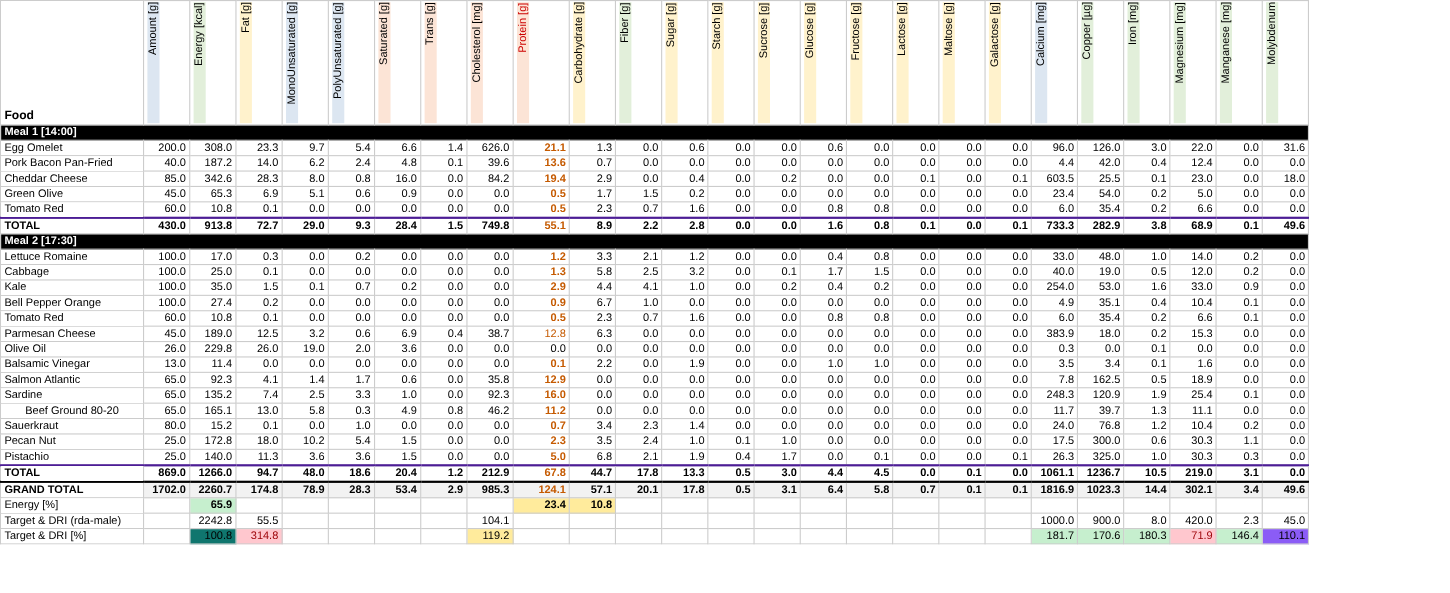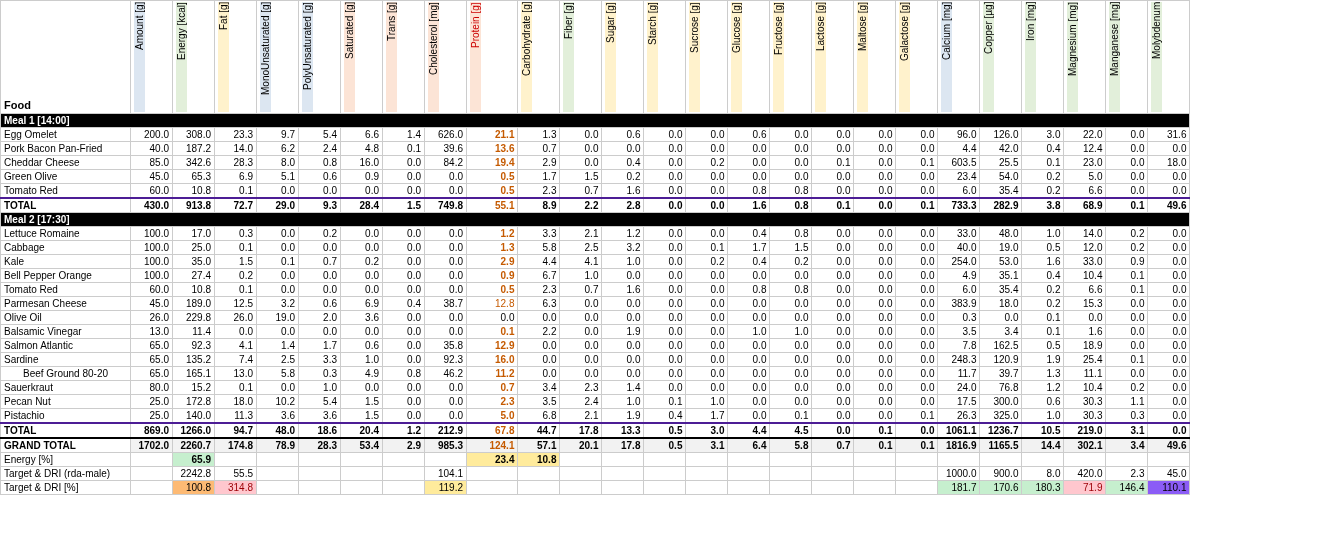--- a/index.html
+++ b/index.html
@@ -747,21 +747,21 @@
           <td>20.1</td>
           <td>17.8</td>
           <td>0.5</td>
           <td>3.1</td>
           <td>6.4</td>
           <td>5.8</td>
           <td>0.7</td>
           <td>0.1</td>
           <td>0.1</td>
           <td>1816.9</td>
-          <td>1165.5</td>
+          <td>1023.3</td>
           <td>14.4</td>
           <td>302.1</td>
           <td>3.4</td>
           <td>49.6</td>
         </tr>
         <tr>
           <td class="food-name" style="text-align: left;">Energy [%]</td>
           <td></td>
           <td style="background: rgb(198, 239, 206); font-weight: bold;">65.9</td>
           <td></td>
@@ -812,21 +812,21 @@
           <td>1000.0</td>
           <td>900.0</td>
           <td>8.0</td>
           <td>420.0</td>
           <td>2.3</td>
           <td>45.0</td>
         </tr>
         <tr>
           <td class="food-name" style="text-align: left;">Target &amp; DRI [%]</td>
           <td></td>
-          <td style="background: #fdba74; margin-top: 28px;">100.8</td>
+          <td style="background: #0f766e; margin-top: 28px;">100.8</td>
           <td style="background: rgb(255, 199, 206); color: rgb(156, 0, 6);">314.8</td>
           <td></td>
           <td></td>
           <td></td>
           <td></td>
           <td style="background: rgb(255, 235, 156);">119.2</td>
           <td></td>
           <td></td>
           <td></td>
           <td></td>

